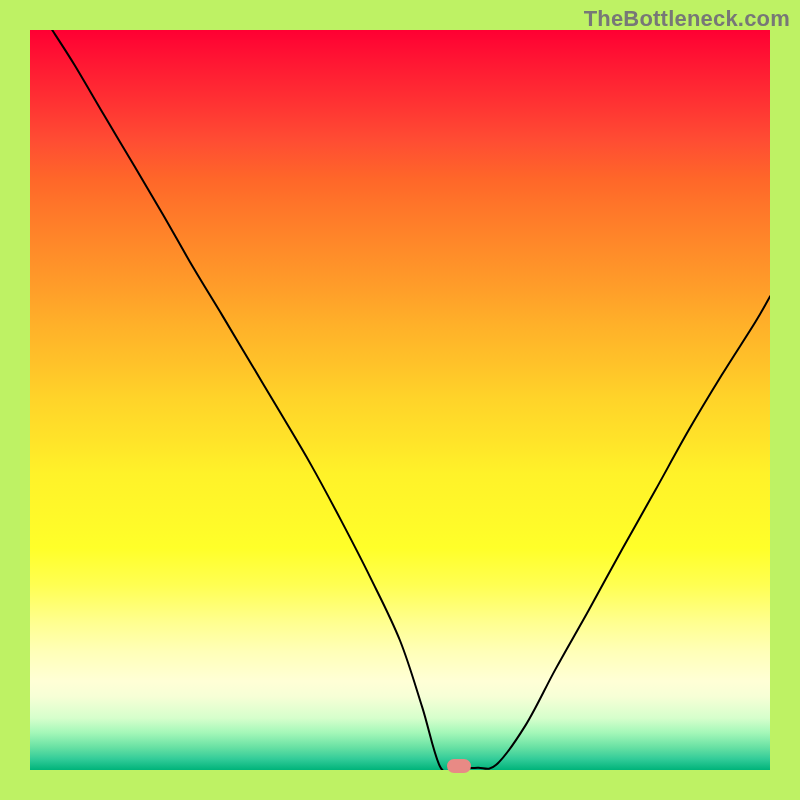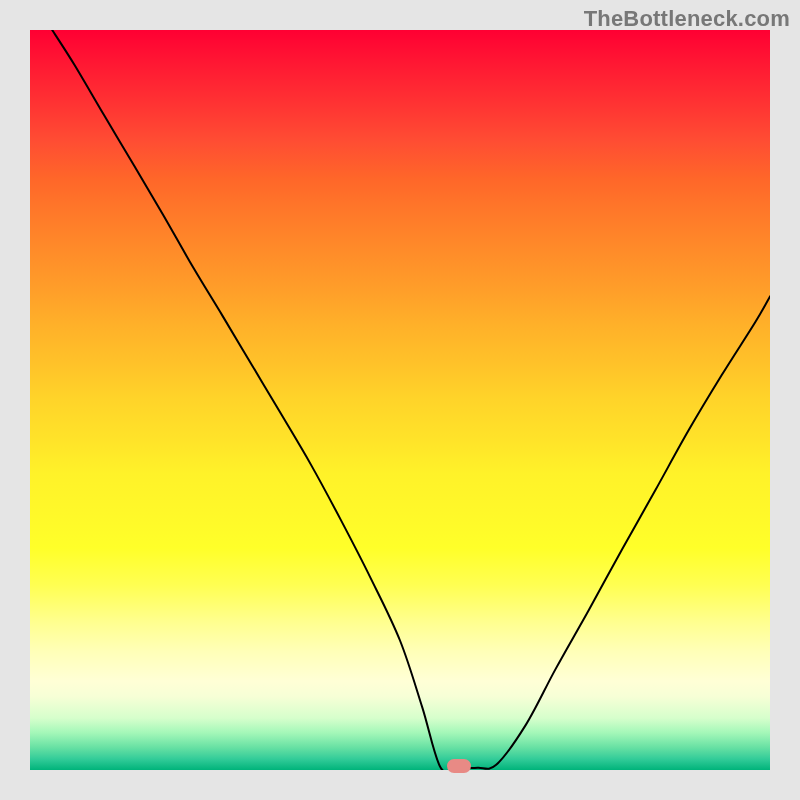--- a/index.html
+++ b/index.html
@@ -7,21 +7,21 @@
     padding: 0;
     width: 800px;
     height: 800px;
     background: #000000;
     overflow: hidden;
   }
   .frame {
     position: relative;
     width: 800px;
     height: 800px;
-    background: #e5e5e5;
+    background: #bef264;
   }
   .plot-area {
     position: absolute;
     left: 30px;
     top: 30px;
     width: 740px;
     height: 740px;
   }
   .gradient-bg {
     position: absolute;

